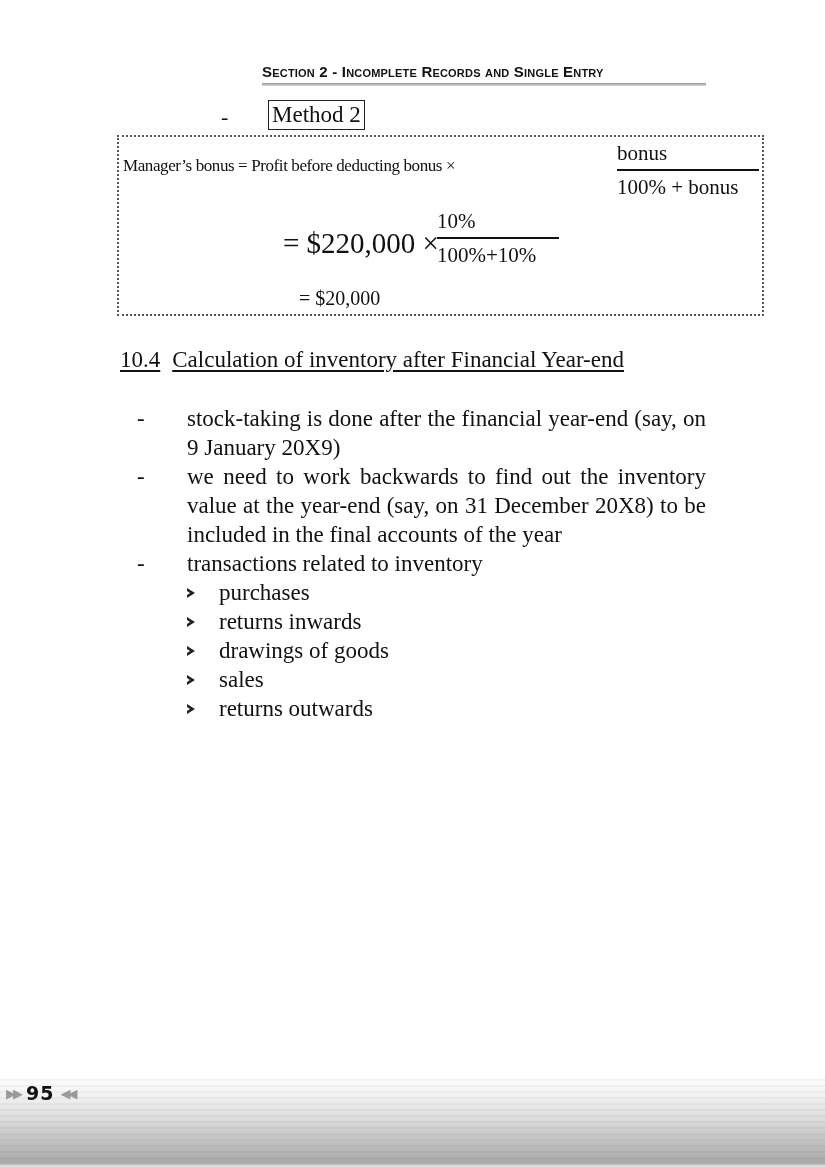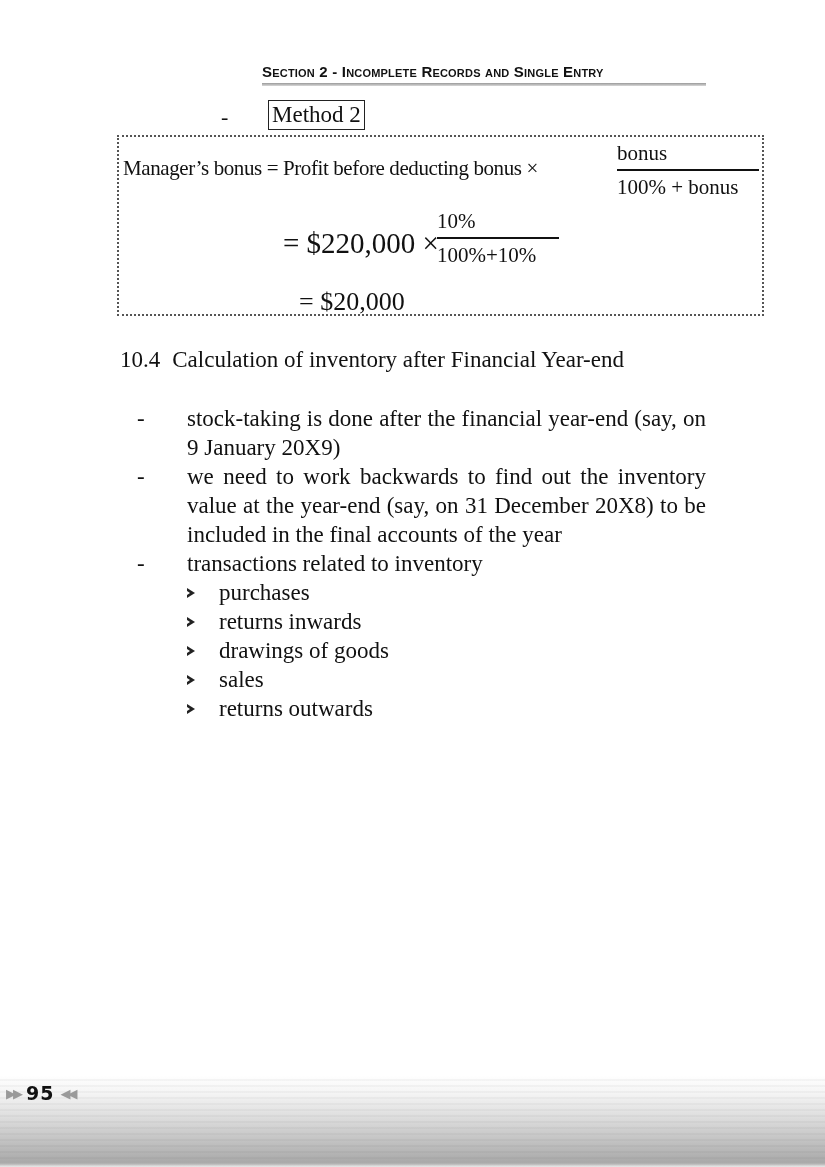--- a/index.html
+++ b/index.html
@@ -60,21 +60,21 @@
       top: 135px;
       width: 647px;
       height: 181px;
       border: 2px dotted #555;
       box-sizing: border-box;
     }
     .f-line1 {
       position: absolute;
       left: 4px;
       top: 19px;
-      font-size: 21px;
+      font-size: 17px;
       white-space: nowrap;
       letter-spacing: -0.4px;
     }
     .frac {
       position: absolute;
       font-size: 21px;
     }
     .frac .num, .frac .den {
       display: block;
       white-space: nowrap;
@@ -91,29 +91,30 @@
       position: absolute;
       left: 164px;
       top: 90px;
       font-size: 29px;
       white-space: nowrap;
     }
     .f-line3 {
       position: absolute;
       left: 180px;
       top: 150px;
-      font-size: 26px;
+      font-size: 20px;
       white-space: nowrap;
       text-align: center;
     }
     .section-heading {
       position: absolute;
       left: 120px;
       top: 347px;
       font-size: 23px;
+      text-decoration: underline;
       text-underline-offset: 3px;
       white-space: nowrap;
     }
     .section-heading .num { margin-right: 12px; }
     .bullets {
       position: absolute;
       left: 120px;
       top: 404px;
       width: 586px;
       font-size: 23px;

